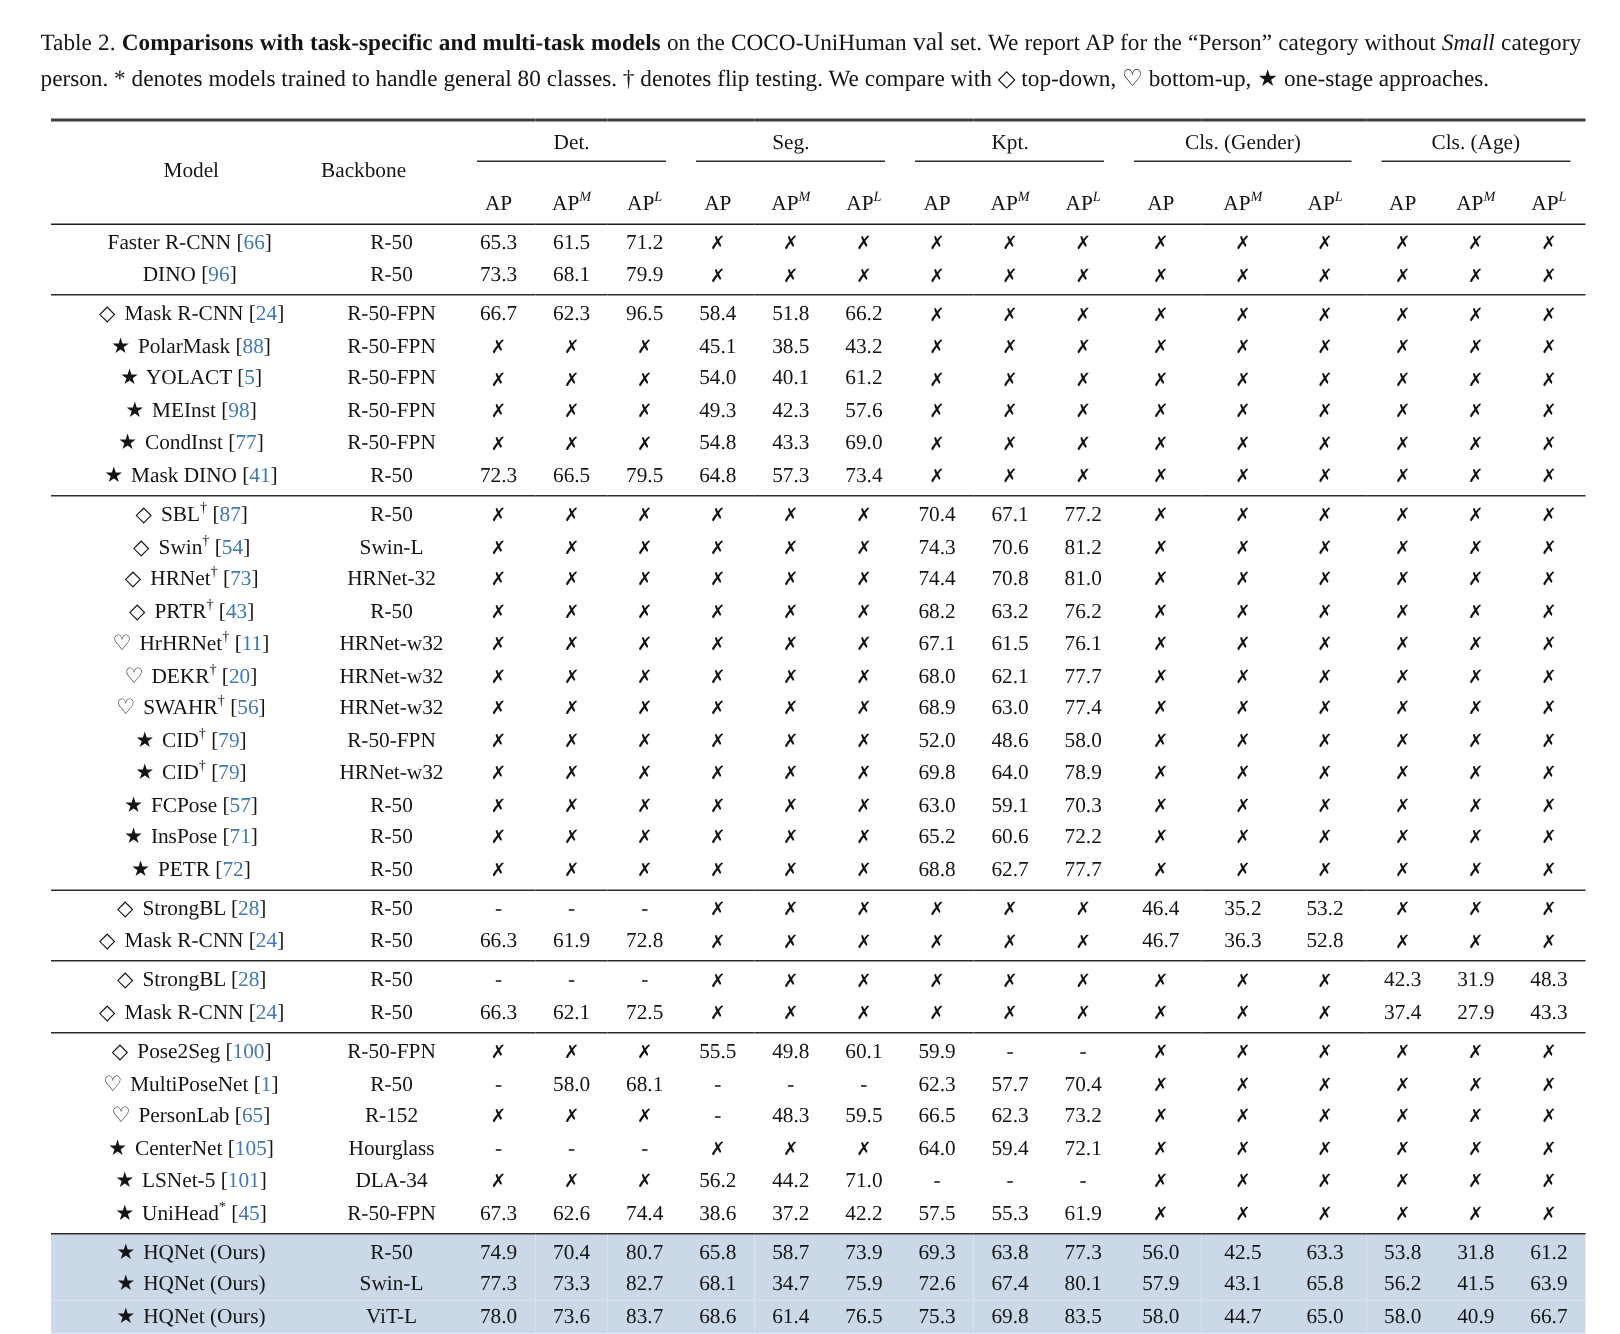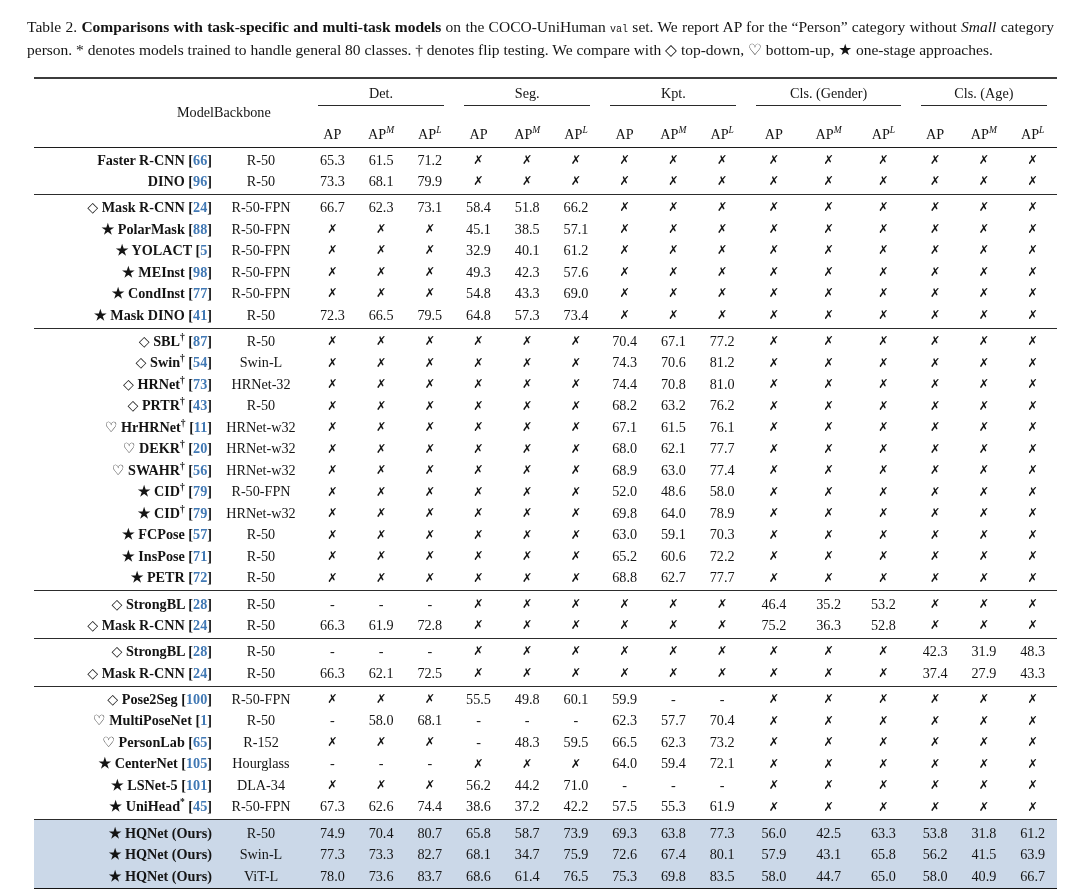--- a/index.html
+++ b/index.html
@@ -8,32 +8,32 @@
     width:1080px; height:889px; overflow:hidden;
     font-family:"Liberation Serif","DejaVu Serif",serif;
     color:#141414;
   }
   .caption {
     margin:15px 26px 15px 27px;
     font-size:15.5px; line-height:1.5; text-align:justify;
   }
   .caption b { font-weight:bold; }
   .caption i { font-style:italic; }
-  .tt { font-family:Liberation Mono, monospace; font-size:10px; }
+  .tt { font-family:Liberation Serif, serif; font-size:17px; }
 
   .tablewrap { margin:4px 23px 0 34px; }
   table {
     width:100%; border-collapse:collapse;
     font-size:14.2px;
     border-top:2.4px solid #3c3c3c;
     border-bottom:2.6px solid #141414;
   }
   thead th { font-weight:normal; vertical-align:middle; }
   th.rowspan2 {
-    text-align:right; padding-left:7px;
+    text-align:center; padding-left:7px;
     border-bottom:1.5px solid #1c1c1c;
   }
   th.rowspan2.bk { text-align:left; padding-left:0; }
   th.group-th { padding:5px 0 0 0; }
   .cmid {
     margin:0 10px; padding:1px 0 3px;
     border-bottom:1.1px solid #2a2a2a;
     text-align:center;
   }
   tr.sub th {
@@ -41,21 +41,21 @@
     border-bottom:1.5px solid #1c1c1c;
     text-align:center;
   }
   sup { font-size:9.5px; line-height:0; }
   .supvar { font-style:italic; }
 
   tbody td {
     padding:1.4px 2px; text-align:center; line-height:1.32;
     white-space:nowrap;
   }
-  td.model { text-align:right; padding-left:7px;font-weight:bold; }
+  td.model { text-align:center; padding-left:7px; }
   tr.first-row td { padding-top:3px; }
   tr.group-start td { border-top:1.05px solid #2c2c2c; padding-top:3.2px; }
   tr.group-end td { padding-bottom:3.2px; }
   tr.hl { background:var(--hl,#cbd8e8); }
   .cross {
     font-family:"DejaVu Sans",sans-serif; font-weight:bold;
     font-size:12.3px; color:#111;
   }
   .dash { color:#141414; }
   .cnum { color:var(--cite,#4078b4); }
@@ -156,21 +156,21 @@
           <td class="cross">✗</td>
           <td class="cross">✗</td>
           <td class="cross">✗</td>
           <td class="cross">✗</td>
         </tr>
         <tr class="group-start">
           <td class="model"><span class="prefix">◇</span><span> Mask R-CNN</span> [<span class="cnum">24</span>]</td>
           <td>R-50-FPN</td>
           <td>66.7</td>
           <td>62.3</td>
-          <td>73.1</td>
+          <td>96.5</td>
           <td>58.4</td>
           <td>51.8</td>
           <td>66.2</td>
           <td class="cross">✗</td>
           <td class="cross">✗</td>
           <td class="cross">✗</td>
           <td class="cross">✗</td>
           <td class="cross">✗</td>
           <td class="cross">✗</td>
           <td class="cross">✗</td>
@@ -178,38 +178,38 @@
           <td class="cross">✗</td>
         </tr>
         <tr>
           <td class="model"><span class="prefix">★</span><span> PolarMask</span> [<span class="cnum">88</span>]</td>
           <td>R-50-FPN</td>
           <td class="cross">✗</td>
           <td class="cross">✗</td>
           <td class="cross">✗</td>
           <td>45.1</td>
           <td>38.5</td>
-          <td>57.1</td>
+          <td>43.2</td>
           <td class="cross">✗</td>
           <td class="cross">✗</td>
           <td class="cross">✗</td>
           <td class="cross">✗</td>
           <td class="cross">✗</td>
           <td class="cross">✗</td>
           <td class="cross">✗</td>
           <td class="cross">✗</td>
           <td class="cross">✗</td>
         </tr>
         <tr>
           <td class="model"><span class="prefix">★</span><span> YOLACT</span> [<span class="cnum">5</span>]</td>
           <td>R-50-FPN</td>
           <td class="cross">✗</td>
           <td class="cross">✗</td>
           <td class="cross">✗</td>
-          <td>32.9</td>
+          <td>54.0</td>
           <td>40.1</td>
           <td>61.2</td>
           <td class="cross">✗</td>
           <td class="cross">✗</td>
           <td class="cross">✗</td>
           <td class="cross">✗</td>
           <td class="cross">✗</td>
           <td class="cross">✗</td>
           <td class="cross">✗</td>
           <td class="cross">✗</td>
@@ -524,21 +524,21 @@
           <td>R-50</td>
           <td>66.3</td>
           <td>61.9</td>
           <td>72.8</td>
           <td class="cross">✗</td>
           <td class="cross">✗</td>
           <td class="cross">✗</td>
           <td class="cross">✗</td>
           <td class="cross">✗</td>
           <td class="cross">✗</td>
-          <td>75.2</td>
+          <td>46.7</td>
           <td>36.3</td>
           <td>52.8</td>
           <td class="cross">✗</td>
           <td class="cross">✗</td>
           <td class="cross">✗</td>
         </tr>
         <tr class="group-start">
           <td class="model"><span class="prefix">◇</span><span> StrongBL</span> [<span class="cnum">28</span>]</td>
           <td>R-50</td>
           <td class="dash">-</td>

